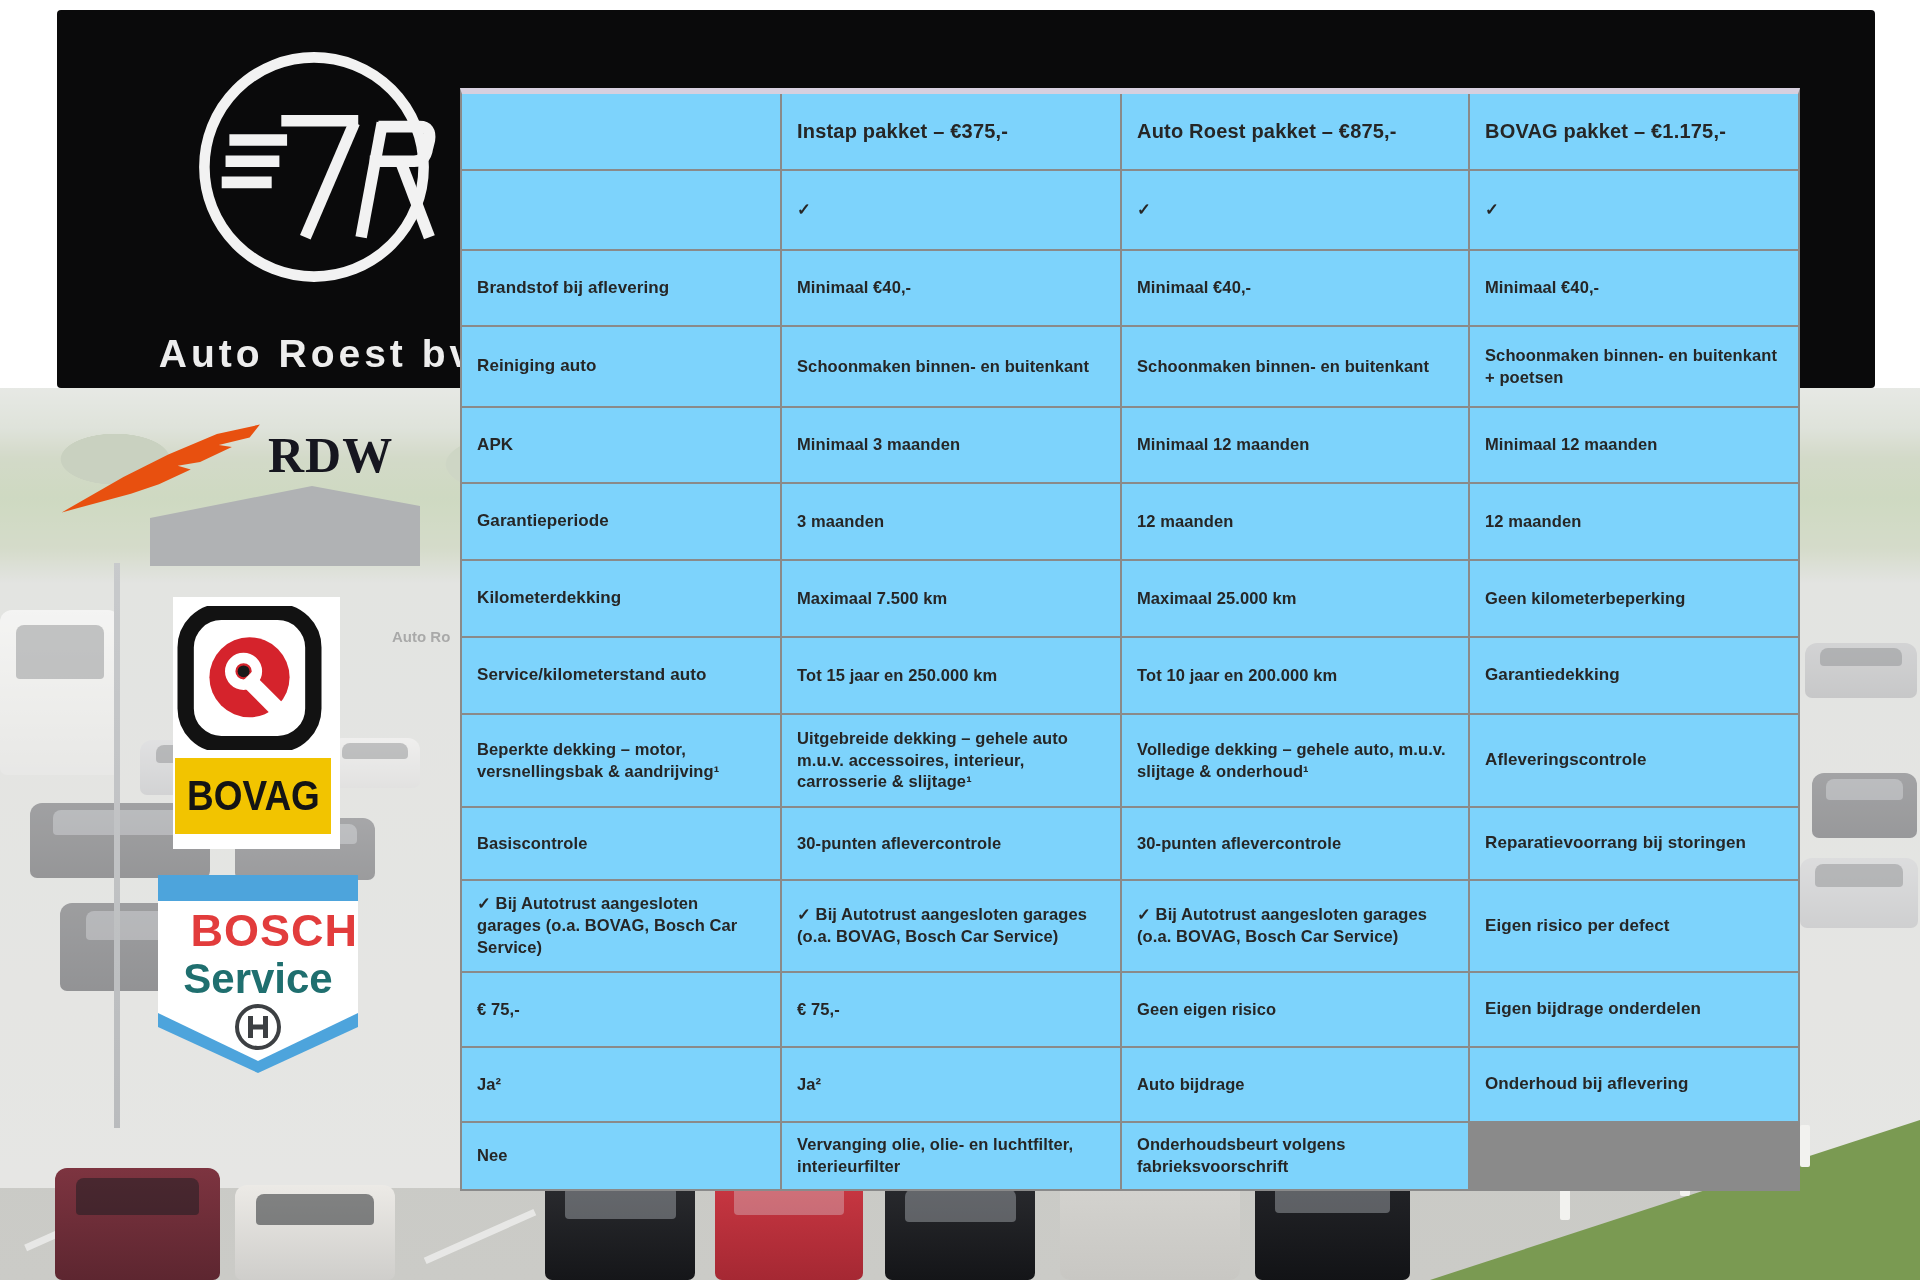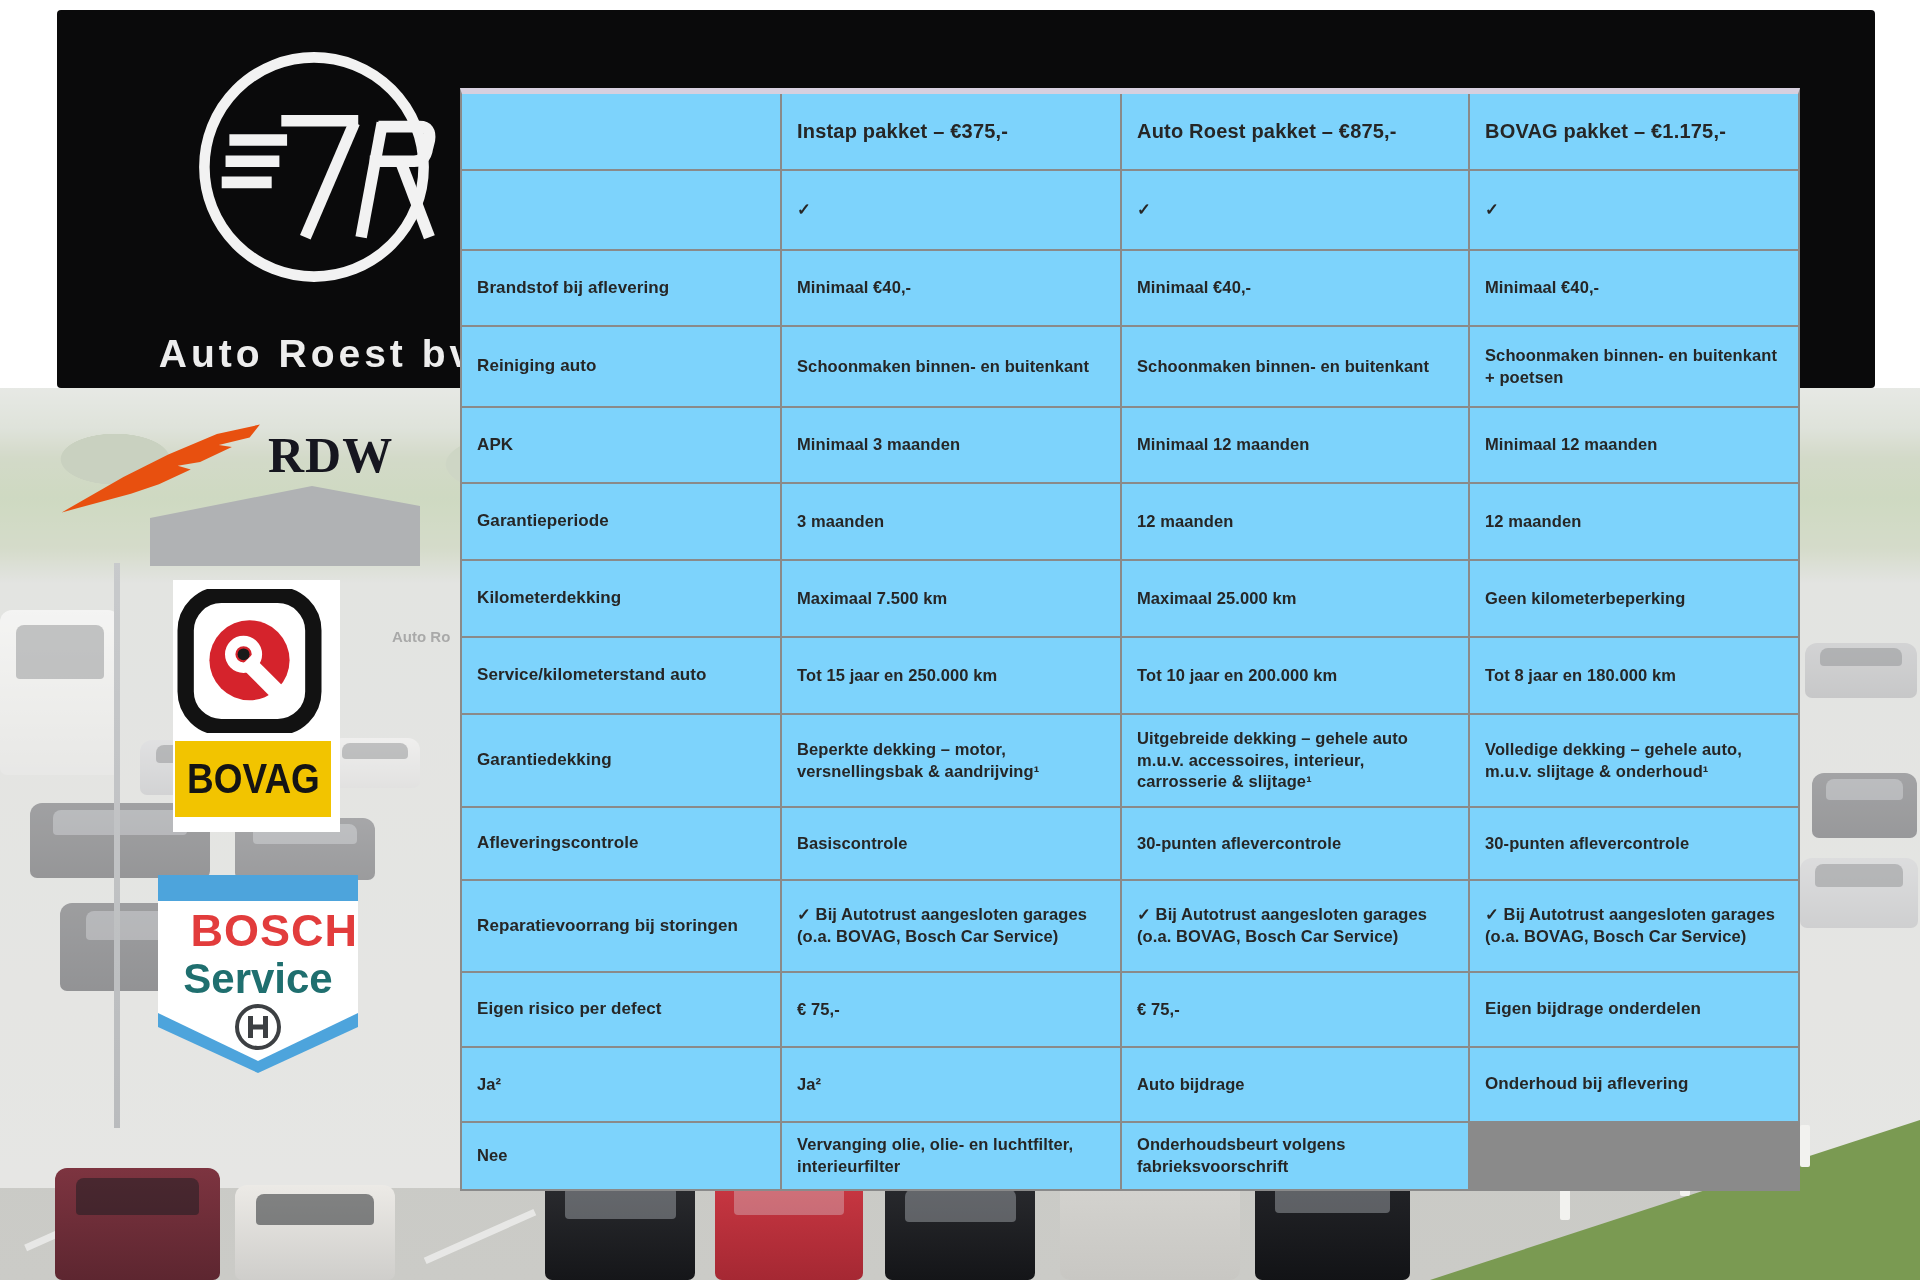--- a/index.html
+++ b/index.html
@@ -43,21 +43,21 @@
   .ar-logo-svg{position:absolute;left:132px;top:32px;z-index:3}
   .ar-name{position:absolute;left:70px;top:322px;width:380px;text-align:center;z-index:3;
     color:#ededed;font-size:39px;font-weight:bold;letter-spacing:4px}
 
   
   .rdw{position:absolute;left:58px;top:418px;z-index:6}
   .rdw-text{position:absolute;left:210px;top:8px;font-family:"Liberation Serif",serif;
     font-size:50px;font-weight:bold;color:#16161f;letter-spacing:1px}
 
   
-  .bovag{position:absolute;left:173px;top:580px;width:167px;height:252px;background:#fff;
+  .bovag{position:absolute;left:173px;top:597px;width:167px;height:252px;background:#fff;
     padding:9px 9px 0 2px;z-index:6}
   .bovag-band{margin-top:4px;height:76px;background:#f2c400;display:flex;align-items:center;
     justify-content:center}
   .bovag-text{font-size:42px;font-weight:800;color:#141414;transform:scaleX(.88);letter-spacing:0}
 
   
   .bosch{position:absolute;left:158px;top:875px;width:200px;height:198px;z-index:6}
   .bosch svg{position:absolute;left:0;top:0}
   .bosch-l1{position:absolute;left:0;top:30px;width:100%;text-align:right;
     font-size:45px;font-weight:800;color:#e23c3c;letter-spacing:1px}
@@ -201,40 +201,40 @@
     <div class="cell">12 maanden</div>
 
     <div class="cell lab">Kilometerdekking</div>
     <div class="cell">Maximaal 7.500 km</div>
     <div class="cell">Maximaal 25.000 km</div>
     <div class="cell">Geen kilometerbeperking</div>
 
     <div class="cell lab">Service/kilometerstand auto</div>
     <div class="cell">Tot 15 jaar en 250.000 km</div>
     <div class="cell">Tot 10 jaar en 200.000 km</div>
-    <div class="cell">Tot 8 jaar en 180.000 km</div>
 
     <div class="cell lab">Garantiedekking</div>
     <div class="cell">Beperkte dekking – motor, versnellingsbak &amp; aandrijving¹</div>
     <div class="cell">Uitgebreide dekking – gehele auto m.u.v. accessoires, interieur, carrosserie &amp; slijtage¹</div>
     <div class="cell">Volledige dekking – gehele auto, m.u.v. slijtage &amp; onderhoud¹</div>
 
     <div class="cell lab">Afleveringscontrole</div>
     <div class="cell">Basiscontrole</div>
     <div class="cell">30-punten aflevercontrole</div>
     <div class="cell">30-punten aflevercontrole</div>
 
     <div class="cell lab">Reparatievoorrang bij storingen</div>
     <div class="cell">✓ Bij Autotrust aangesloten garages (o.a. BOVAG, Bosch Car Service)</div>
     <div class="cell">✓ Bij Autotrust aangesloten garages (o.a. BOVAG, Bosch Car Service)</div>
     <div class="cell">✓ Bij Autotrust aangesloten garages (o.a. BOVAG, Bosch Car Service)</div>
 
     <div class="cell lab">Eigen risico per defect</div>
     <div class="cell">€ 75,-</div>
     <div class="cell">€ 75,-</div>
+    <div class="cell">Geen eigen risico</div>
 
     <div class="cell lab">Eigen bijdrage onderdelen</div>
     <div class="cell">Ja²</div>
     <div class="cell">Ja²</div>
     <div class="cell">Auto bijdrage</div>
 
     <div class="cell lab">Onderhoud bij aflevering</div>
     <div class="cell">Nee</div>
     <div class="cell">Vervanging olie, olie- en luchtfilter, interieurfilter</div>
     <div class="cell">Onderhoudsbeurt volgens fabrieksvoorschrift</div>

